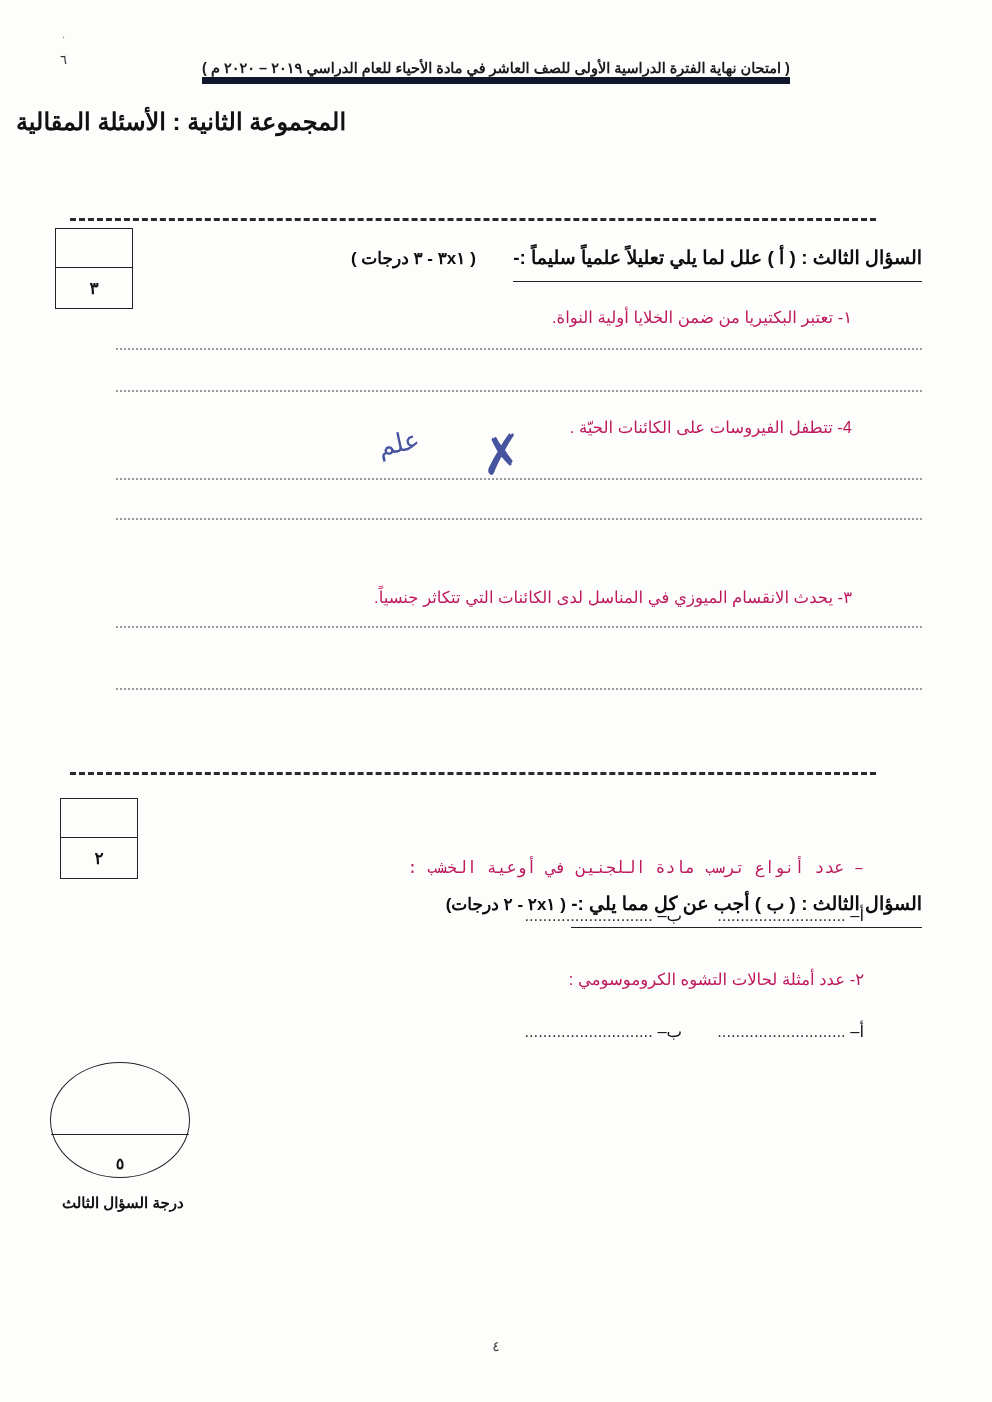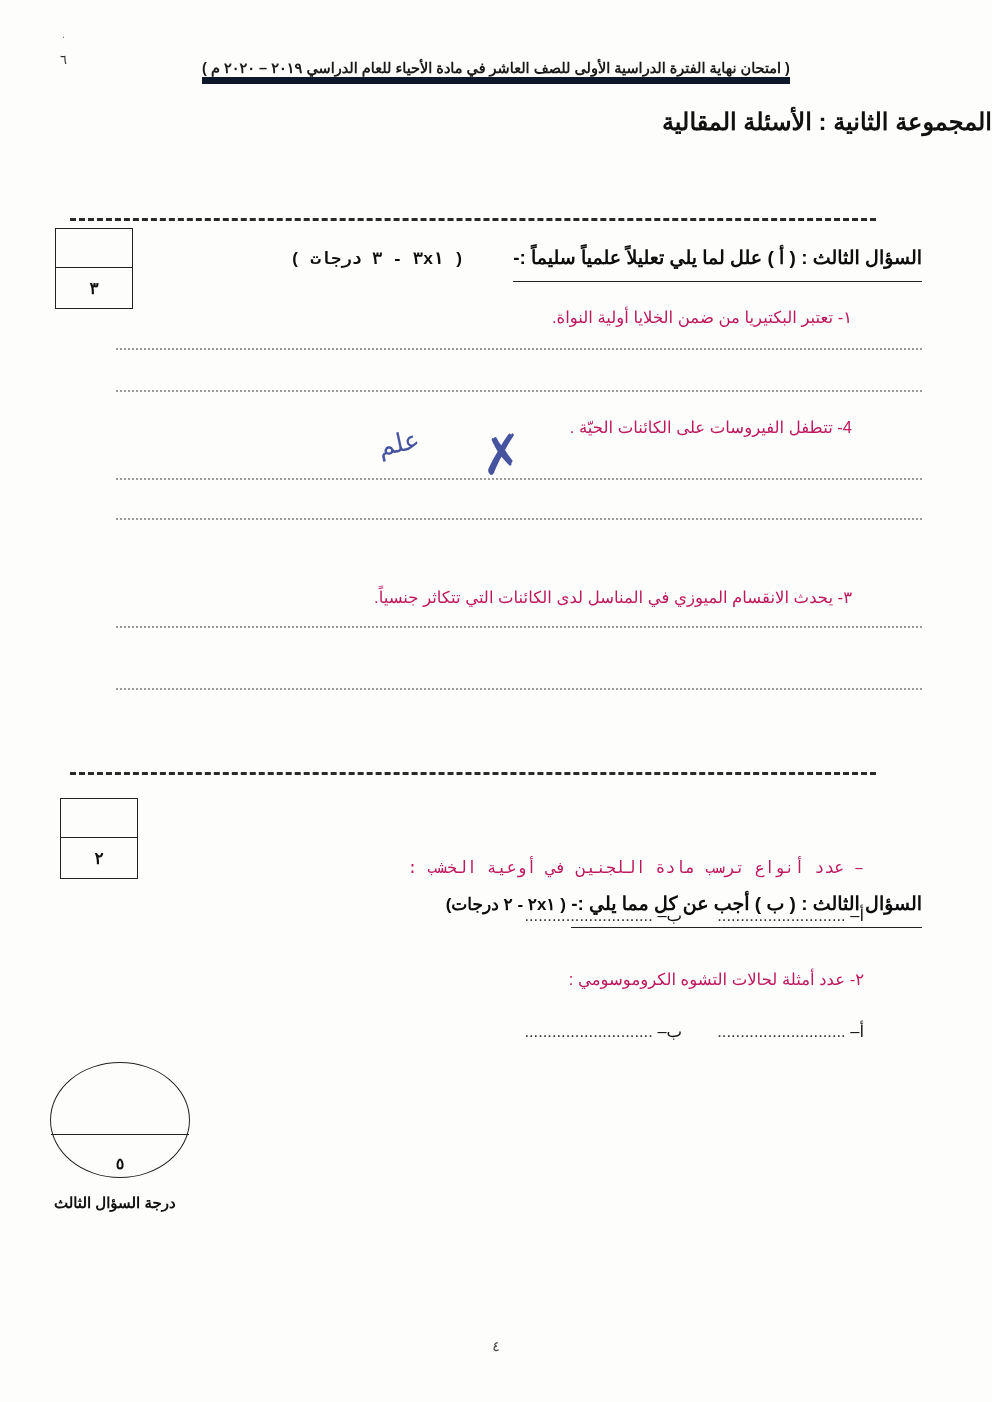--- a/index.html
+++ b/index.html
@@ -44,24 +44,25 @@
   .exam-header .underline-span {
     border-bottom: 7px solid #0f172a;
     padding-bottom: 1px;
   }
 
   .group-title {
     position: absolute;
     top: 108px;
     left: 0;
     right: 0;
-    text-align: right;
+    text-align: left;
     font-size: 24px;
     font-weight: bold;
     color: #111;
+    padding-left: 16px;
   }
   .group-sub {
     position: absolute;
     top: 152px;
     left: 0;
     right: 0;
     text-align: center;
     font-size: 19px;
     color: #111;
   }
@@ -213,21 +214,21 @@
 
   <div class="dashed-rule" style="top:218px;"></div>
 
   <div class="score-box" style="top:228px; left:55px;">
     <div class="top-cell"></div>
     <div class="bottom-cell">٣</div>
   </div>
 
   <div class="q-title" style="top:246px; right:70px;">
     <span class="tt">السؤال الثالث : ( أ ) علل لما يلي تعليلاً علمياً سليماً :-</span>
-    <span class="q-marks" style="margin-right:44px;font-family:Liberation Mono, monospace;">( ٣x١ - ٣ درجات )</span>
+    <span class="q-marks" style="margin-right:32px;">( ٣x١ - ٣ درجات )</span>
   </div>
 
   <div class="q-item" style="top:308px; right:140px;">١- تعتبر البكتيريا من ضمن الخلايا أولية النواة.</div>
   <div class="dotted-line" style="top:348px; right:70px; width:806px;"></div>
   <div class="dotted-line" style="top:390px; right:70px; width:806px;"></div>
 
   <div class="q-item" style="top:418px; right:140px;">4- تتطفل الفيروسات على الكائنات الحيّة .</div>
   <div class="dotted-line" style="top:478px; right:70px; width:806px;"></div>
   <div class="dotted-line" style="top:518px; right:70px; width:806px;"></div>
 
@@ -265,17 +266,17 @@
     <span class="dots">............................</span>
     <span style="display:inline-block; width:26px;"></span>
     <span>ب–</span>
     <span class="dots">............................</span>
   </div>
 
   <div class="grade-circle" style="top:1062px; left:50px;">
     <div class="divider"></div>
     <div class="value">٥</div>
   </div>
-  <div class="grade-label" style="top:1194px; left:54px;">درجة السؤال الثالث</div>
+  <div class="grade-label" style="top:1194px; left:62px;">درجة السؤال الثالث</div>
 
   <div class="page-number">٤</div>
 
 </div>
 
 </body></html>

